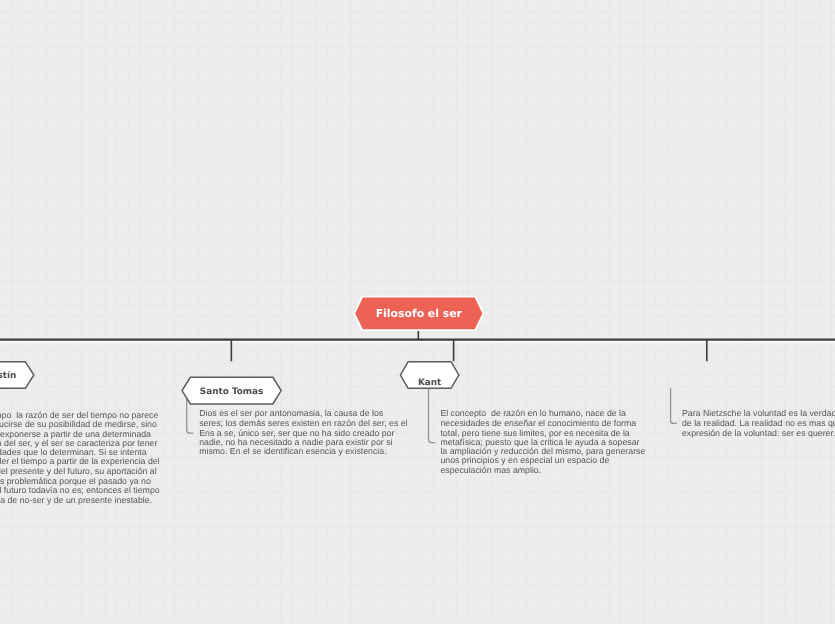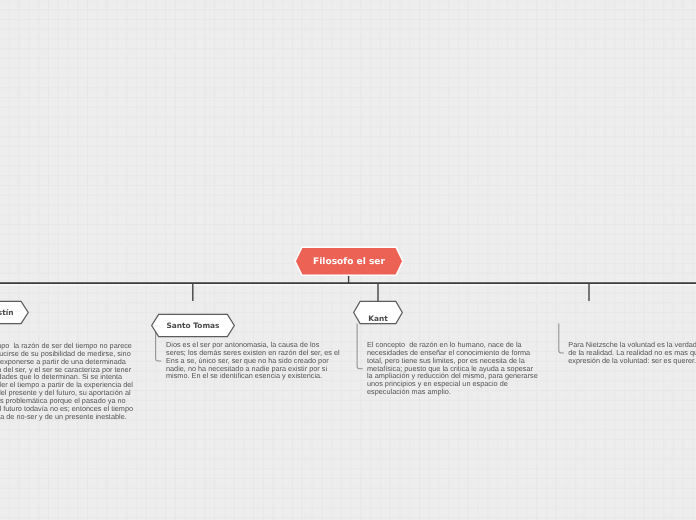--- a/index.html
+++ b/index.html
@@ -74,21 +74,21 @@
     <div class="hexlabel">San Agustín</div>
   </div>
 
   <div class="hexwrap" style="left:151px;top:300px;width:84px;height:25px;margin-top:13px;">
     <svg width="84" height="25" viewBox="0 0 84 25">
       <polygon points="7.6,1.4 76.4,1.4 83.3,12.5 76.4,23.6 7.6,23.6 0.7,12.5" fill="#ffffff" stroke="#5c5c5c" stroke-width="1.25"></polygon>
     </svg>
     <div class="hexlabel">Santo Tomas</div>
   </div>
 
-  <div class="hexwrap" style="left:353px;top:300px;width:50px;height:37px;">
+  <div class="hexwrap" style="left:333px;top:300px;width:50px;height:37px;">
     <svg width="50" height="25" viewBox="0 0 50 25">
       <polygon points="7.1,1.4 42.9,1.4 49.3,12.5 42.9,23.6 7.1,23.6 0.7,12.5" fill="#ffffff" stroke="#5c5c5c" stroke-width="1.25"></polygon>
     </svg>
     <div class="hexlabel">Kant</div>
   </div>
 
 
   <div class="lineblock" id="lb0" style="left:0px;top:341px;">
       <div class="ln" style="left: -83.1px; top: 0px;">Para San Agustín del tiempo  la razón de ser del tiempo no parece</div>
       <div class="ln" style="left: -33.6px; top: 7.85px;">poder deducirse de su posibilidad de medirse, sino</div>

